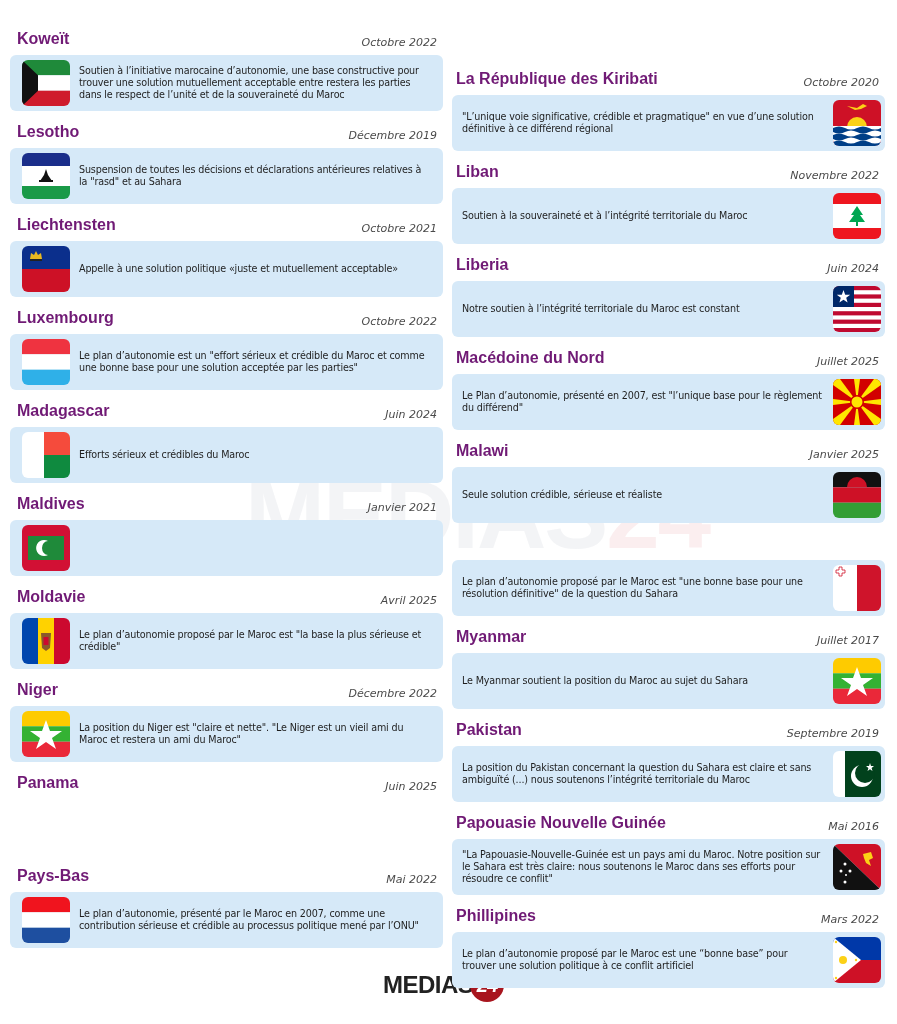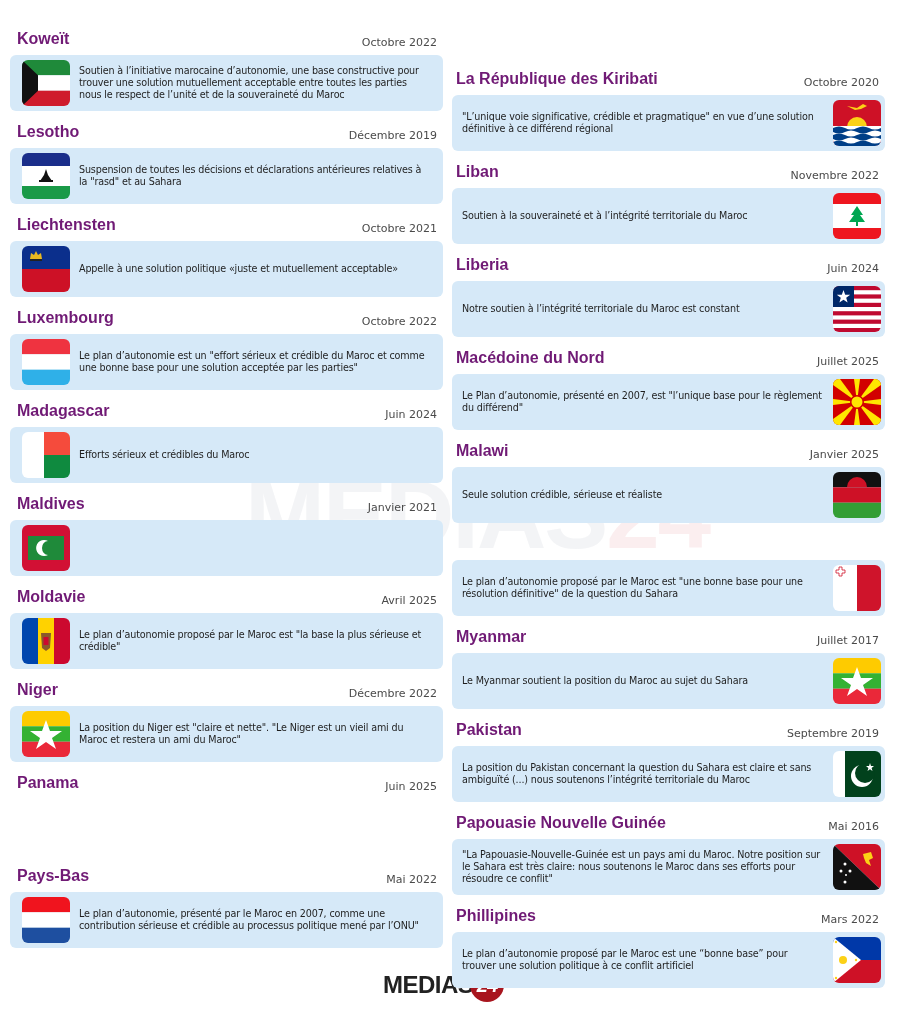--- a/index.html
+++ b/index.html
@@ -17,21 +17,21 @@
   .col.right { left: 452px; margin-top: 40px; }
   .entry { height: 93px; position: relative; }
   .entry-head { height: 26px; position: relative; }
   .country {
     position: absolute; left: 7px; top: 4px;
     font-family: "Liberation Sans", sans-serif; font-weight: bold; font-size: 16px; color: #701a75;
   }
   .col.right .country { left: 4px; }
   .date {
     position: absolute; right: 6px; top: 10px;
-    font-family: "DejaVu Sans", sans-serif; font-size: 11px; color: #4a4a4a;
+    font-family: "DejaVu Sans", sans-serif; font-size: 11px; color: #4a4a4a; font-style: italic;
   }
   .card {
     position: absolute; left: 0; top: 29px; width: 433px; height: 56px;
     background: #d6e9f8; border-radius: 6px;
     display: flex; align-items: center;
   }
   .col.left .card { padding-left: 12px; }
   .col.right .card { padding-left: 10px; }
   .flag {
     width: 48px; height: 46px; border-radius: 6px; overflow: hidden; flex: 0 0 48px;
@@ -71,21 +71,21 @@
       </div>
     <div class="card">
       <div class="flag">
         <svg width="48" height="46" viewBox="0 0 48 46">
             <rect width="48" height="15.3" fill="#1f8a3a"></rect>
             <rect y="15.3" width="48" height="15.4" fill="#ffffff"></rect>
             <rect y="30.7" width="48" height="15.3" fill="#cf1b2c"></rect>
             <polygon points="0,0 16,15.3 16,30.7 0,46" fill="#111"></polygon>
           </svg>
       </div>
-      <div class="text">Soutien à l’initiative marocaine d’autonomie, une base constructive pour trouver une solution mutuellement acceptable entre toutes les parties nous le respect de l’unité et de la souveraineté du Maroc</div>
+      <div class="text">Soutien à l’initiative marocaine d’autonomie, une base constructive pour trouver une solution mutuellement acceptable entre restera les parties dans le respect de l’unité et de la souveraineté du Maroc</div>
     </div>
   </div>
 
   <div class="entry">
     <div class="entry-head">
         <span class="country">Lesotho</span>
         <span class="date">Décembre 2019</span>
       </div>
     <div class="card">
       <div class="flag">

